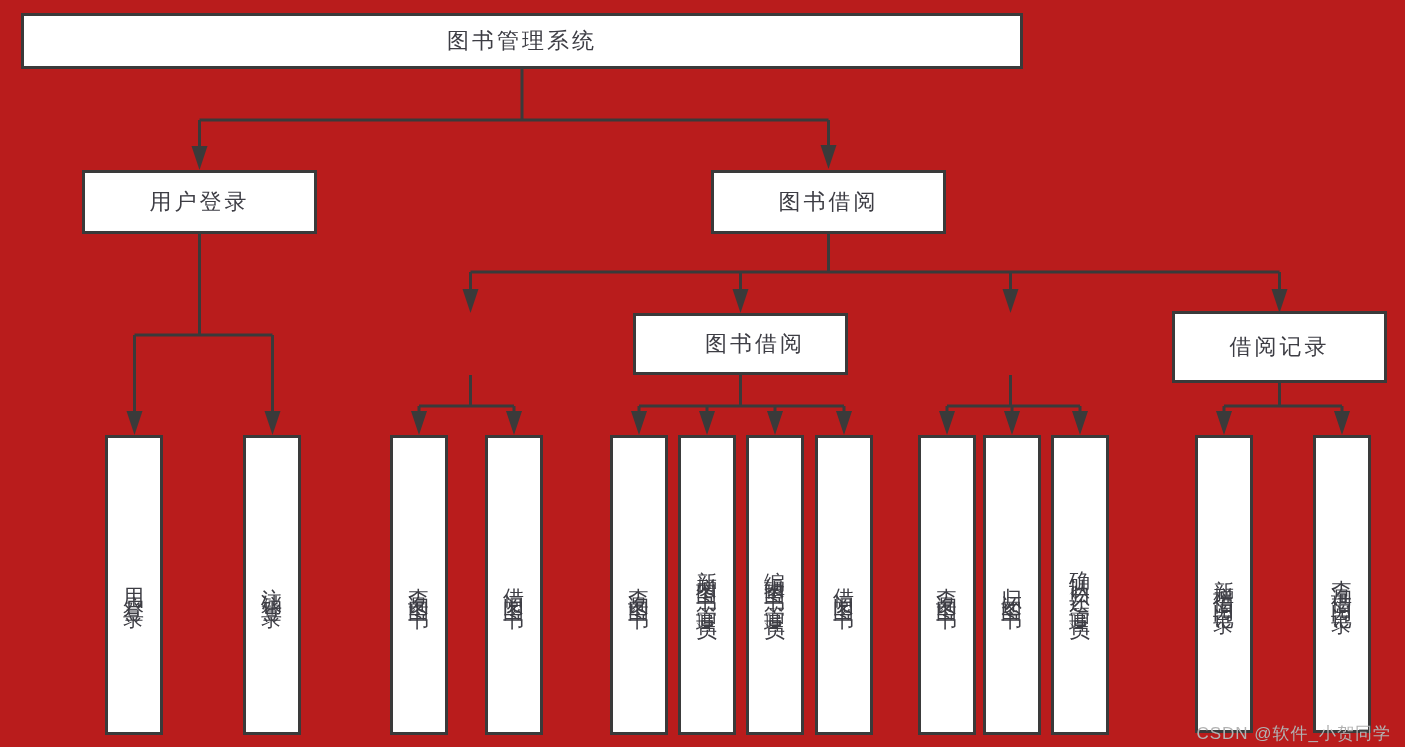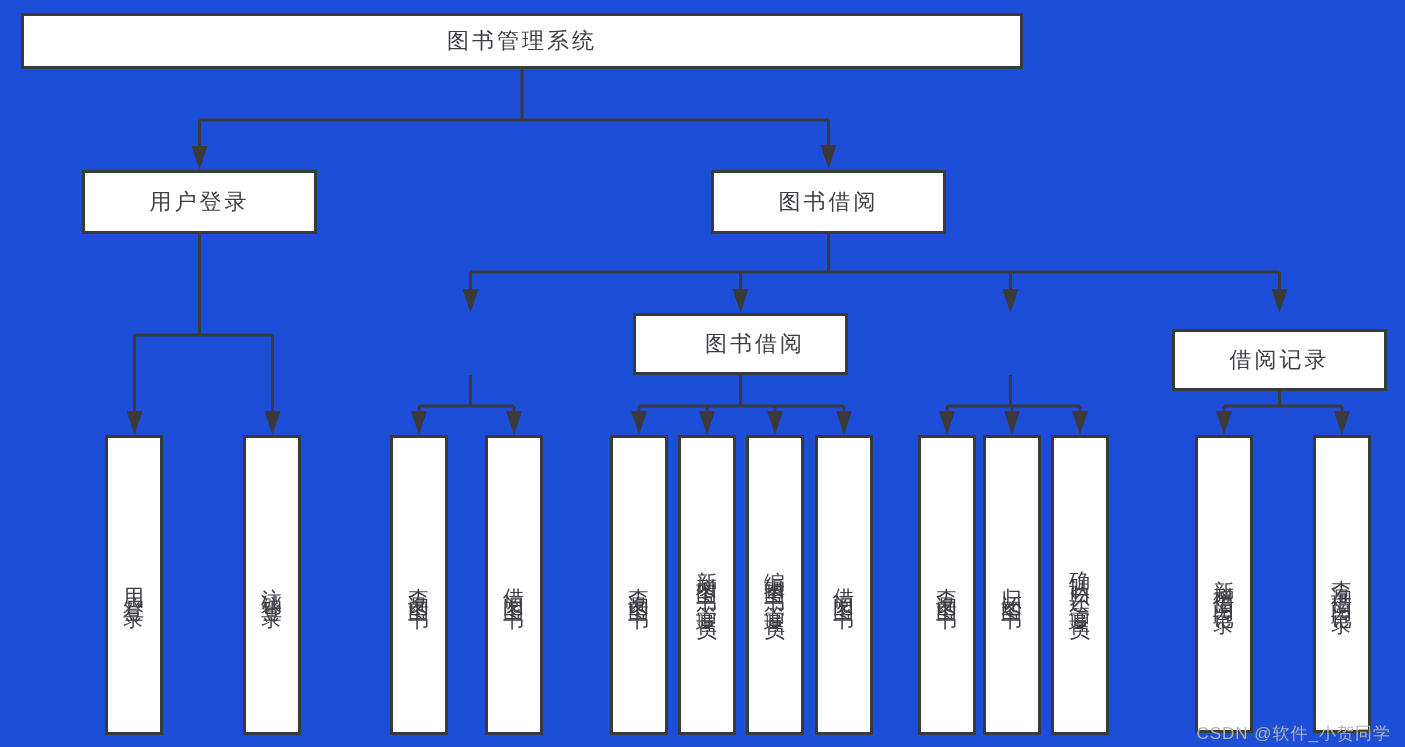--- a/index.html
+++ b/index.html
@@ -1,20 +1,20 @@
 <!DOCTYPE html>
 <html><head>
 <meta charset="utf-8">
 <style>
   html, body { margin: 0; padding: 0; background: #ffffff; }
   .canvas {
     position: relative;
     width: 1405px;
     height: 747px;
-    background: #1d4ed8;
+    background: #b91c1c;
     overflow: hidden;
     font-family: "Liberation Sans", sans-serif;
   }
   .connectors {
     position: absolute;
     left: 0; top: 0;
     width: 1405px; height: 747px;
     pointer-events: none;
   }
   .node {
@@ -103,21 +103,21 @@
       <polygon points="1334,411 1350,411 1342,435" stroke="none"></polygon>
     </g>
   </svg>
 
   <div class="node h" style="left:21px; top:13px; width:1002px; height:56px;">图书管理系统</div>
 
   <div class="node h" style="left:82px; top:170px; width:235px; height:64px;">用户登录</div>
   <div class="node h" style="left:711px; top:170px; width:235px; height:64px;">图书借阅</div>
 
   <div class="node h" style="left:633px; top:313px; width:215px; height:62px;padding-left:29px;">图书借阅</div>
-  <div class="node h" style="left:1172px; top:329px; width:215px; height:62px;">借阅记录</div>
+  <div class="node h" style="left:1172px; top:311px; width:215px; height:72px;">借阅记录</div>
 
   <div class="node v" style="left:105px; top:435px; width:58px; height:300px;">用户登录</div>
   <div class="node v" style="left:243px; top:435px; width:58px; height:300px;">注销登录</div>
 
   <div class="node v" style="left:390px; top:435px; width:58px; height:300px;">查询图书</div>
   <div class="node v" style="left:485px; top:435px; width:58px; height:300px;">借阅图书</div>
 
   <div class="node v" style="left:610px; top:435px; width:58px; height:300px;">查询图书</div>
   <div class="node v" style="left:678px; top:435px; width:58px; height:300px;">新增图书（管理员）</div>
   <div class="node v" style="left:746px; top:435px; width:58px; height:300px;">编辑图书（管理员）</div>

